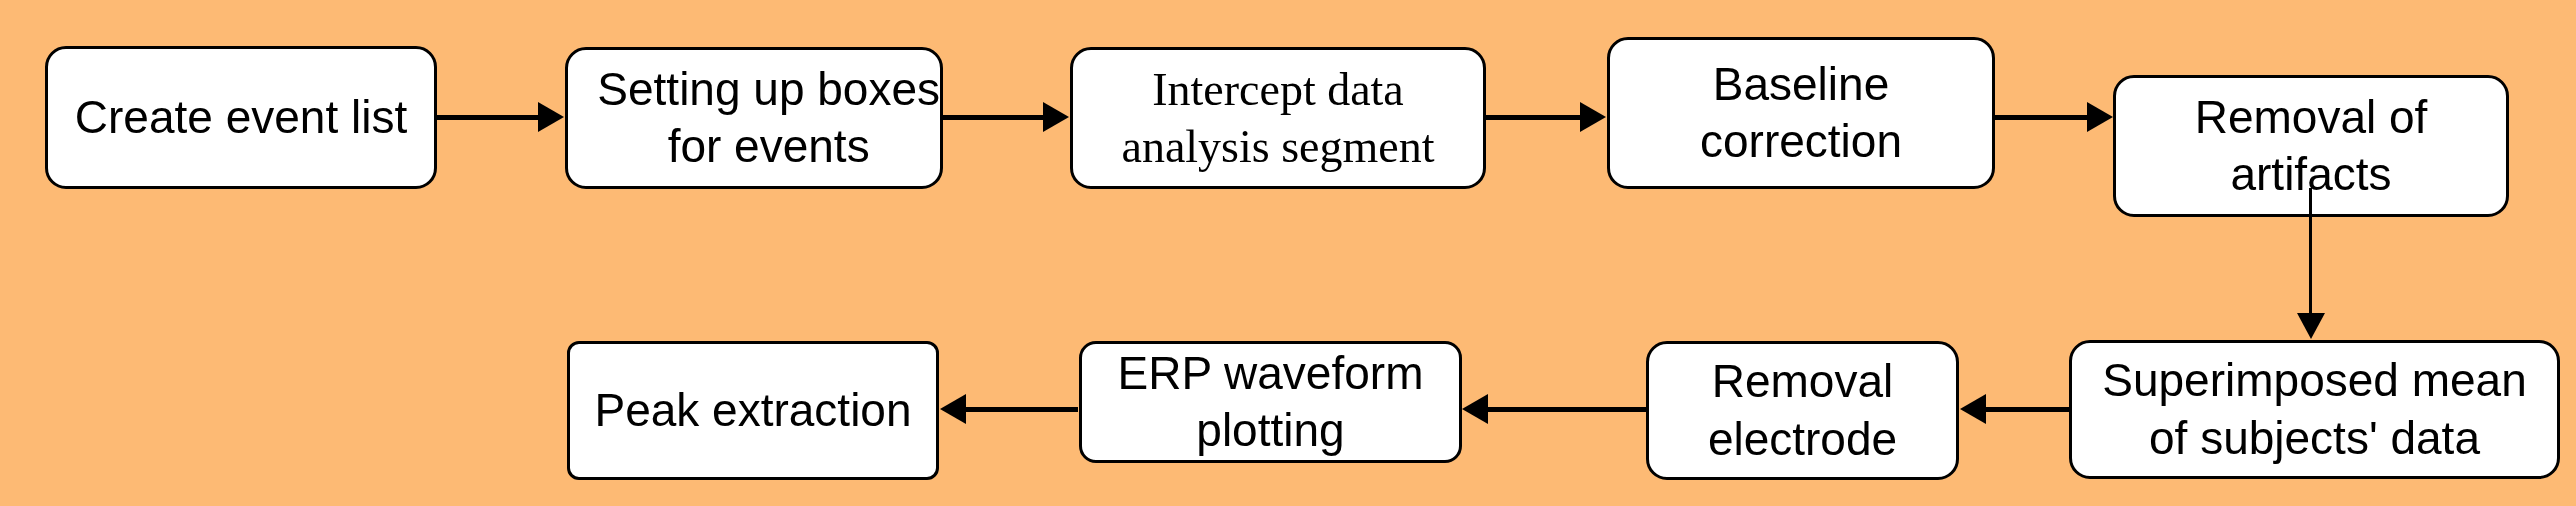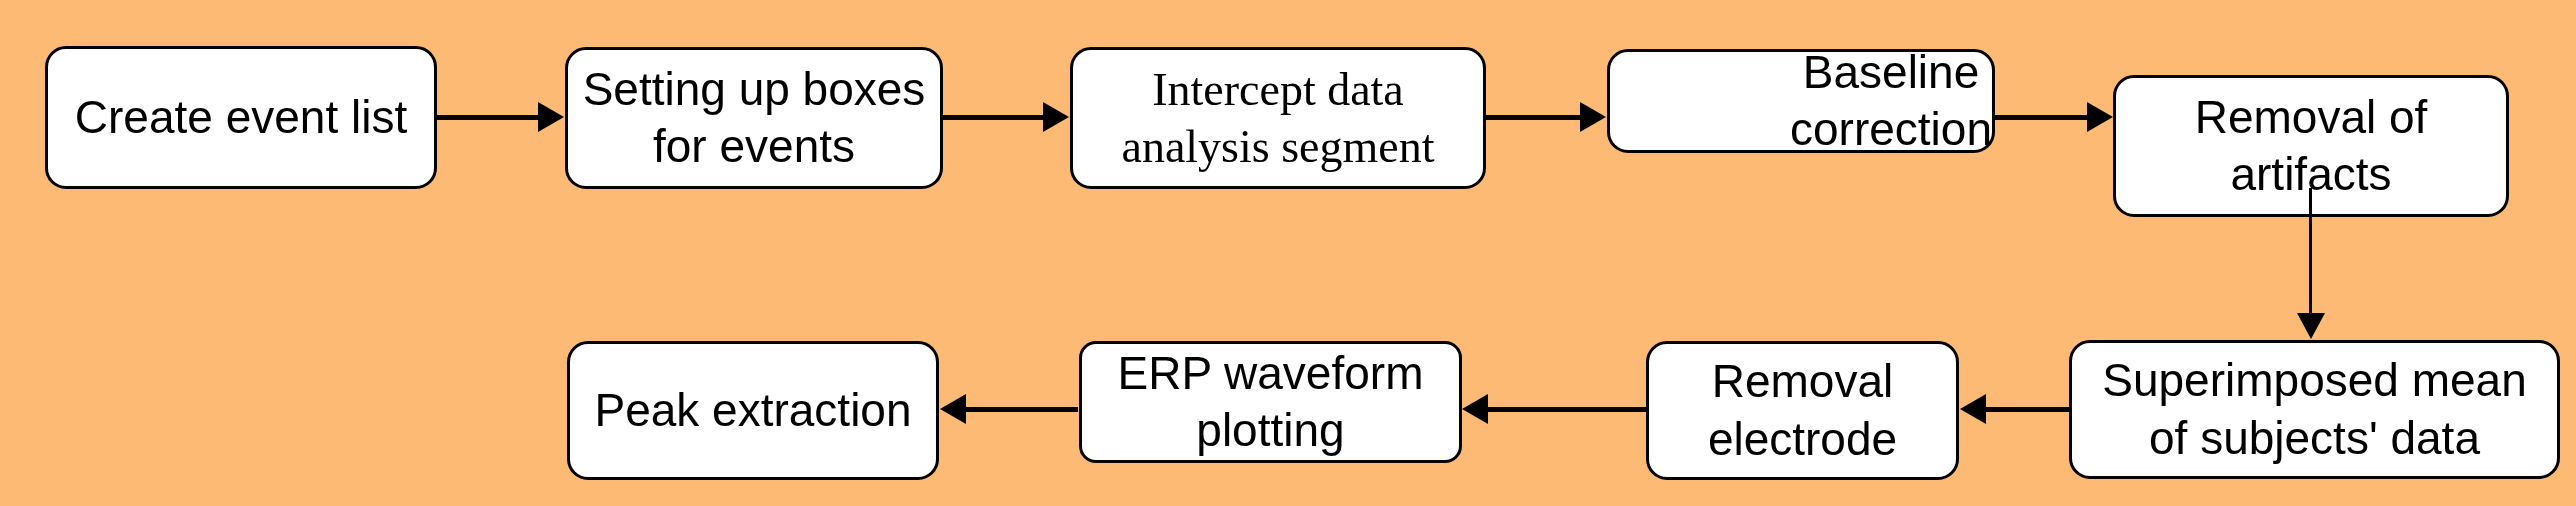--- a/index.html
+++ b/index.html
@@ -61,31 +61,31 @@
 </style>
 </head>
 <body>
 
 <div class="canvas">
 
   <div class="box" style="left:45px; top:46px; width:392px; height:143px;">
     <span class="box-label">Create event list</span>
   </div>
 
-  <div class="box" style="left:565px; top:47px; width:378px; height:142px;">
+  <div class="box" style="left:565px; top:47px; width:378px; height:142px;justify-content:flex-end;">
     <span class="box-label">Setting up boxes
 for events</span>
   </div>
 
   <div class="box" style="left:1070px; top:47px; width:416px; height:142px;font-family:Liberation Serif, serif;">
     <span class="box-label">Intercept data
 analysis segment</span>
   </div>
 
-  <div class="box" style="left:1607px; top:49px; width:388px; height:104px;justify-content:flex-end;">
+  <div class="box" style="left:1607px; top:37px; width:388px; height:152px;">
     <span class="box-label">Baseline
 correction</span>
   </div>
 
   <div class="box" style="left:2113px; top:47px; width:396px; height:142px;margin-top:28px;">
     <span class="box-label">Removal of
 artifacts</span>
   </div>
 
   <div class="box" style="left:2069px; top:340px; width:491px; height:139px;">
@@ -96,21 +96,21 @@
   <div class="box" style="left:1646px; top:341px; width:313px; height:139px;">
     <span class="box-label">Removal
 electrode</span>
   </div>
 
   <div class="box" style="left:1079px; top:341px; width:383px; height:122px;border-radius:17px;">
     <span class="box-label">ERP waveform
 plotting</span>
   </div>
 
-  <div class="box" style="left:567px; top:341px; width:372px; height:139px;">
+  <div class="box" style="left:567px; top:341px; width:372px; height:139px;border-radius:12px;">
     <span class="box-label">Peak extraction</span>
   </div>
 
   <div class="shaft" style="left:435px; top:115px; width:106px; height:5.2px;"></div>
   <div class="head head-right" style="left:538px; top:102px;"></div>
 
   <div class="shaft" style="left:942px; top:115px; width:104px; height:5.2px;"></div>
   <div class="head head-right" style="left:1043px; top:102px;"></div>
 
   <div class="shaft" style="left:1484px; top:115px; width:99px; height:5.2px;"></div>

